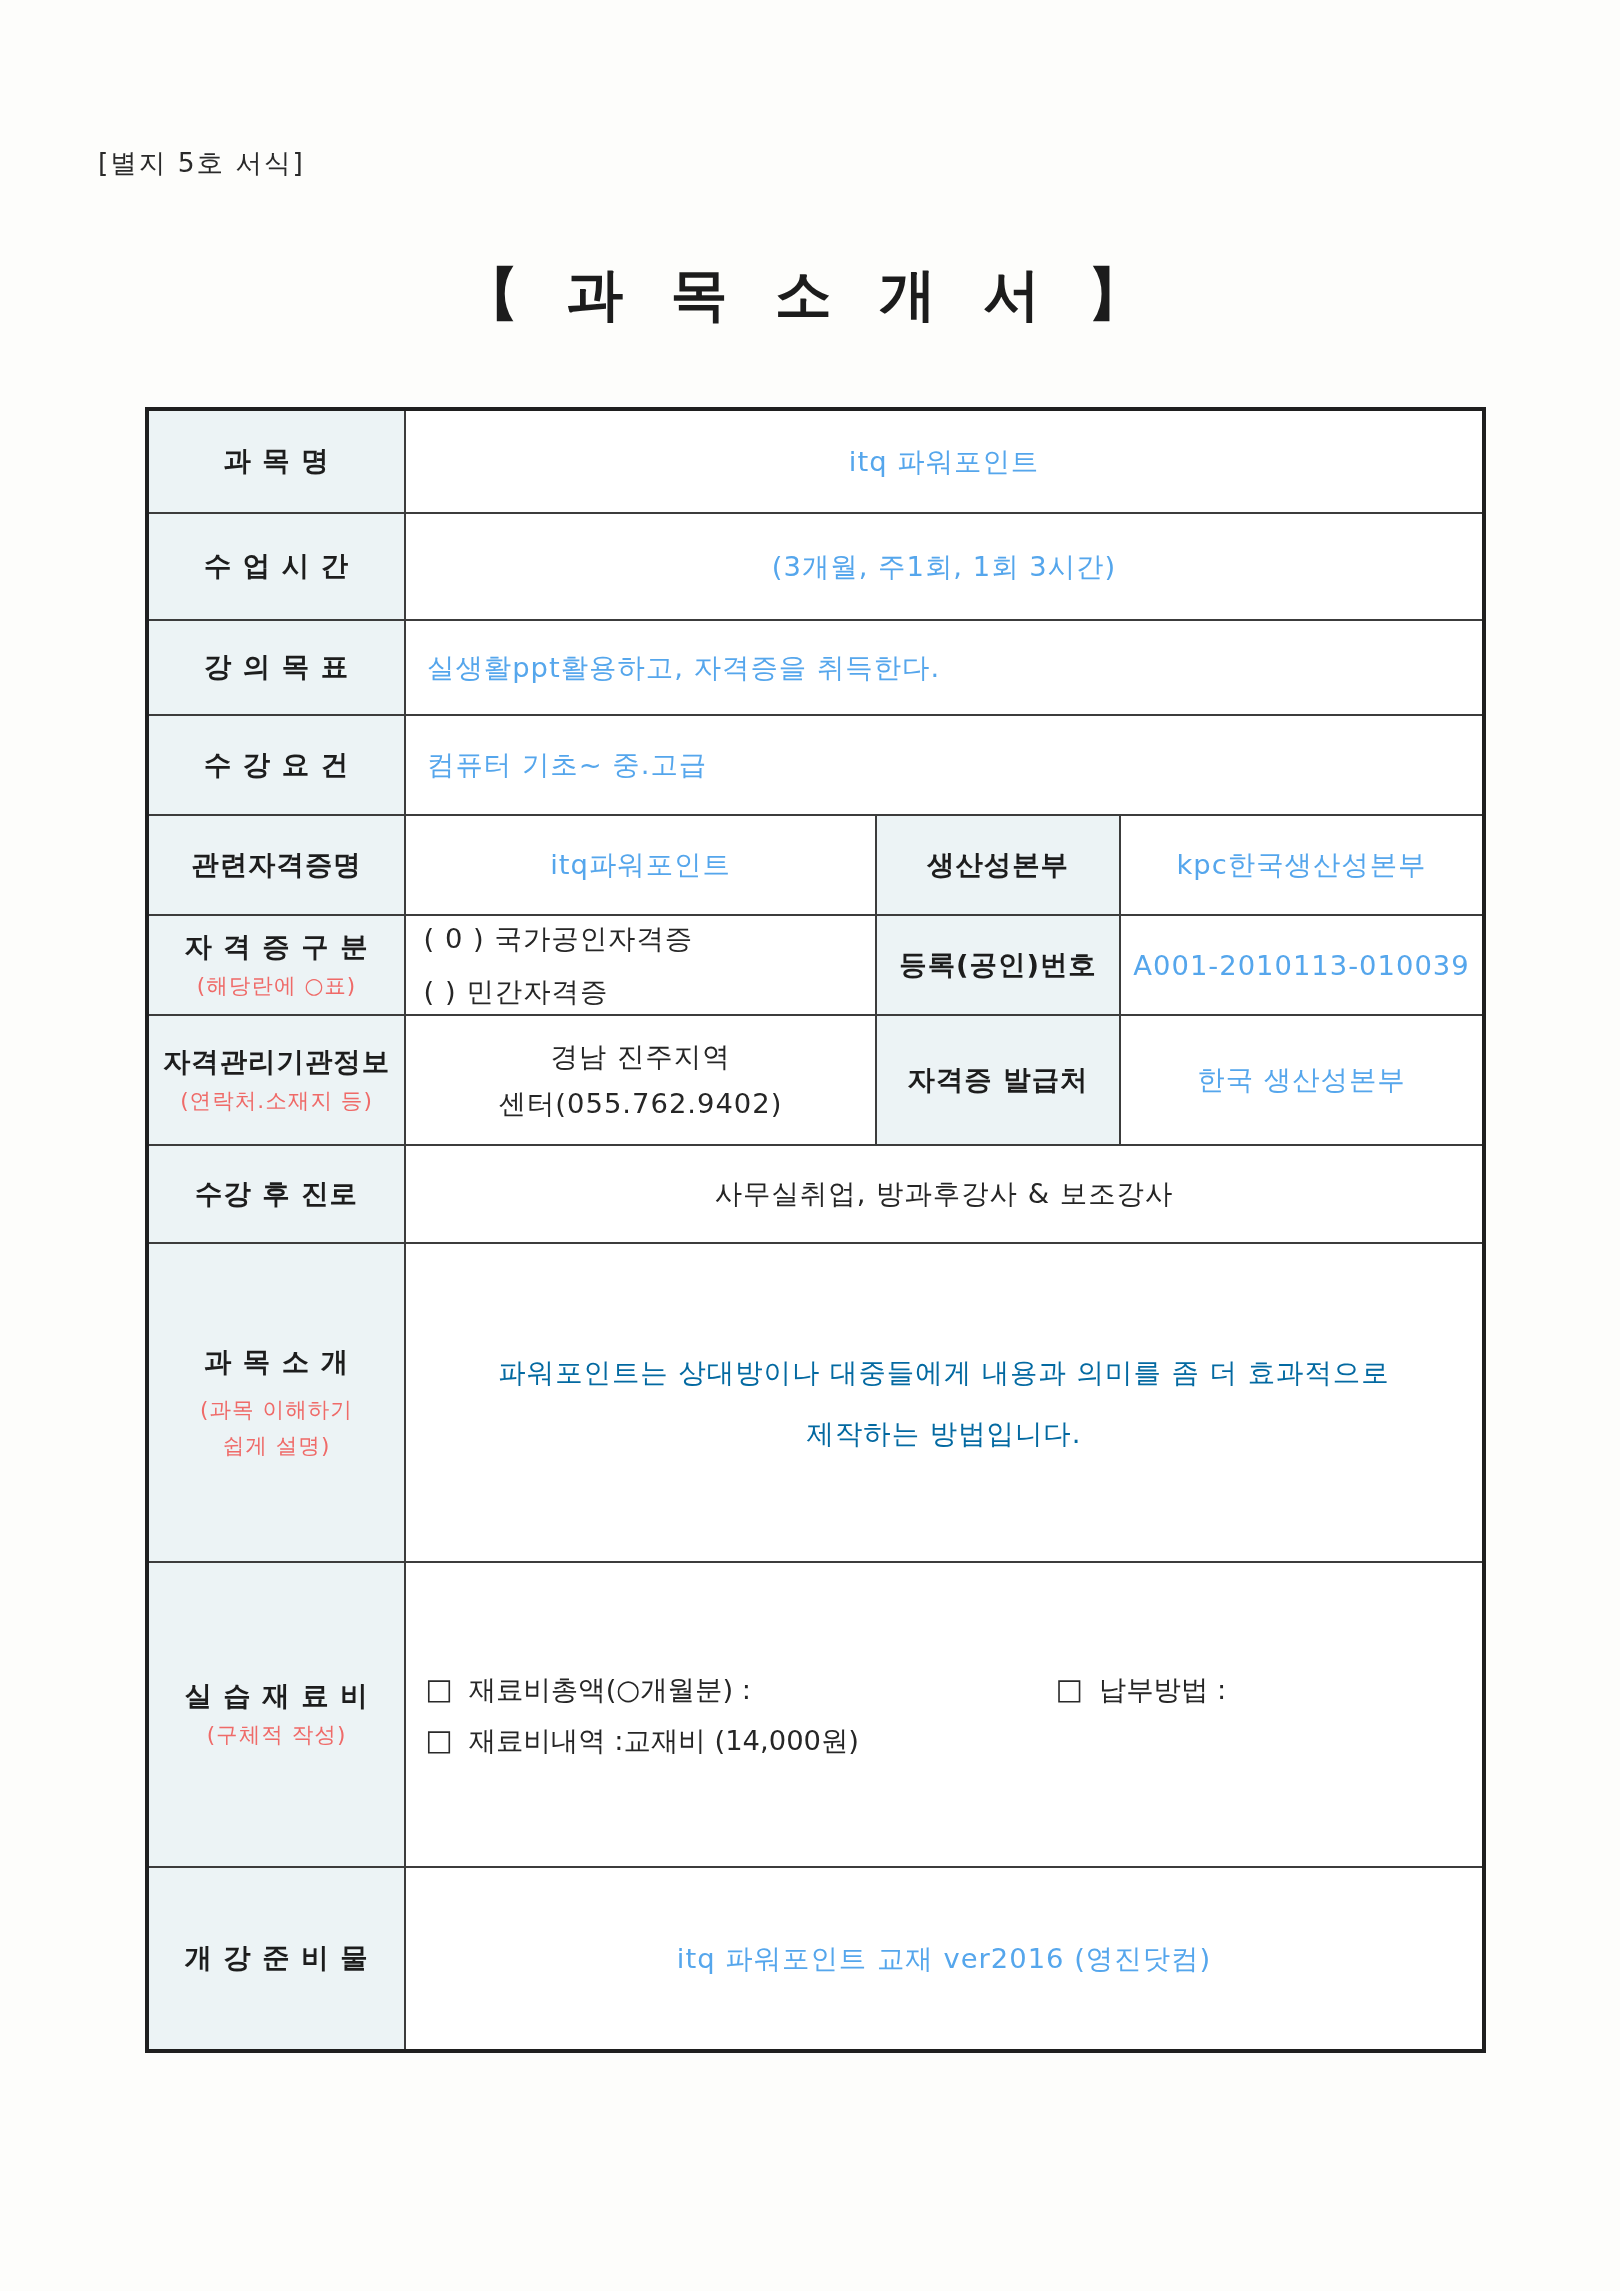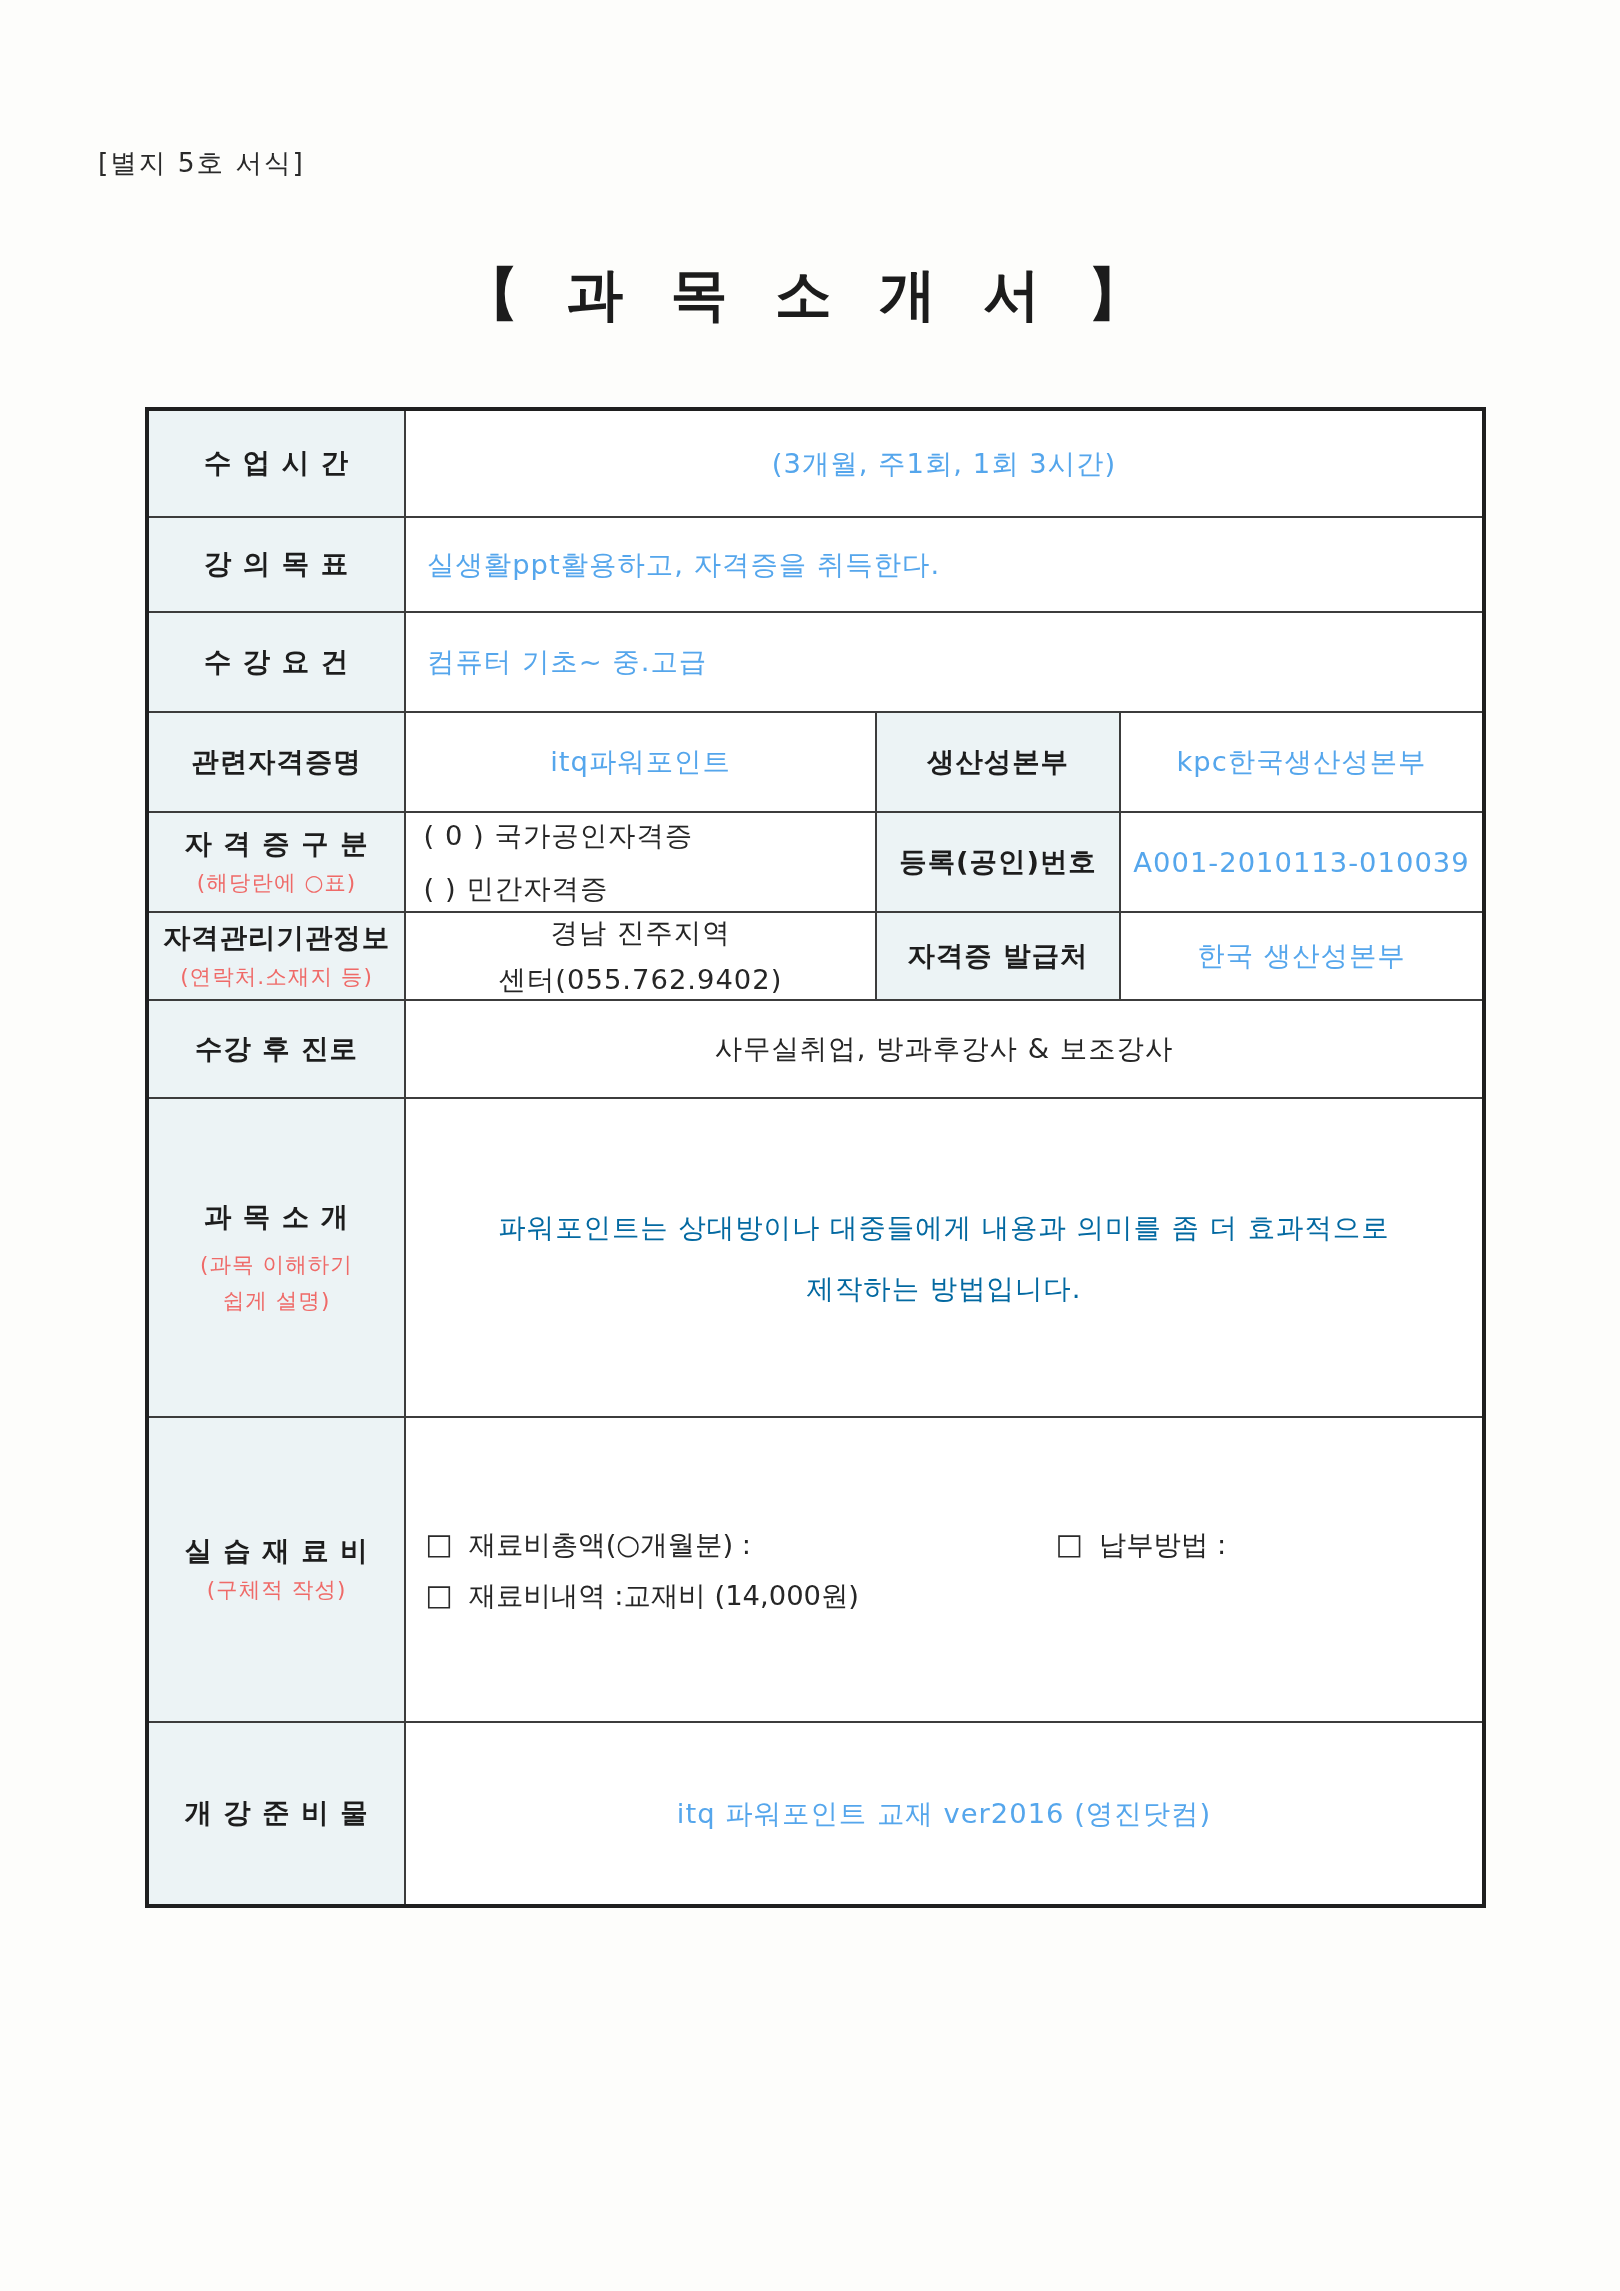--- a/index.html
+++ b/index.html
@@ -69,20 +69,28 @@
 </head>
 <body>
 
 <div class="page">
 
   <div class="form-note">[별지 5호 서식]</div>
   <div class="title">【 과 목 소 개 서 】</div>
 
   <div class="form-table">
 
+    <div class="row" style="height:103px">
+      <div class="cell lc">
+        <span class="lbl">과   목   명</span>
+      </div>
+      <div class="cell vc center">
+        <span class="bval">itq 파워포인트</span>
+      </div>
+    </div>
 
     <div class="row" style="height:107px">
       <div class="cell lc">
         <span class="lbl">수 업 시 간</span>
       </div>
       <div class="cell vc center">
         <span class="bval">(3개월, 주1회, 1회 3시간)</span>
       </div>
     </div>
 
@@ -129,21 +137,21 @@
         <span class="opt-line">(   ) 민간자격증</span>
       </div>
       <div class="cell c3">
         <span class="lbl">등록(공인)번호</span>
       </div>
       <div class="cell c4">
         <span class="bval">A001-2010113-010039</span>
       </div>
     </div>
 
-    <div class="row" style="height:88px">
+    <div class="row" style="height:130px">
       <div class="cell lc">
         <span class="lbl">자격관리기관정보</span>
         <span class="sub">(연락처.소재지 등)</span>
       </div>
       <div class="cell c2 center">
         <span class="kval two-line">경남 진주지역</span>
         <span class="kval two-line">센터(055.762.9402)</span>
       </div>
       <div class="cell c3">
         <span class="lbl">자격증 발급처</span>

